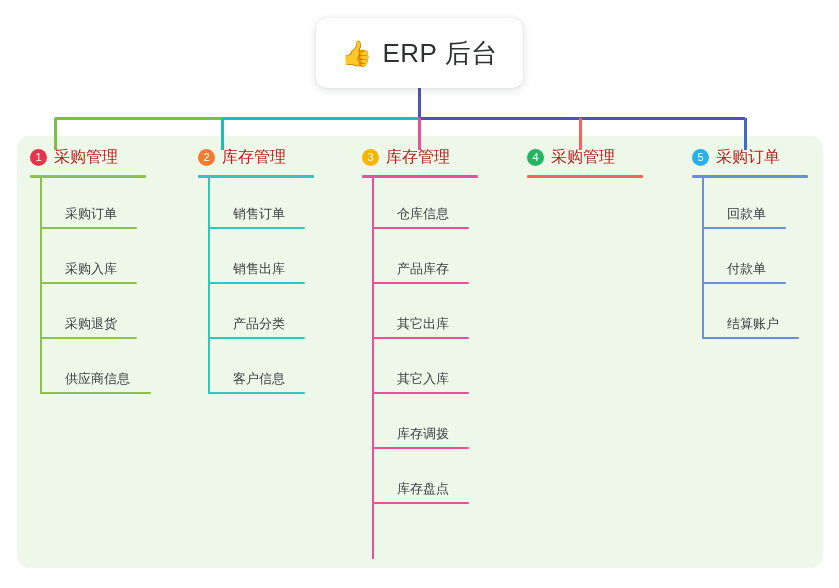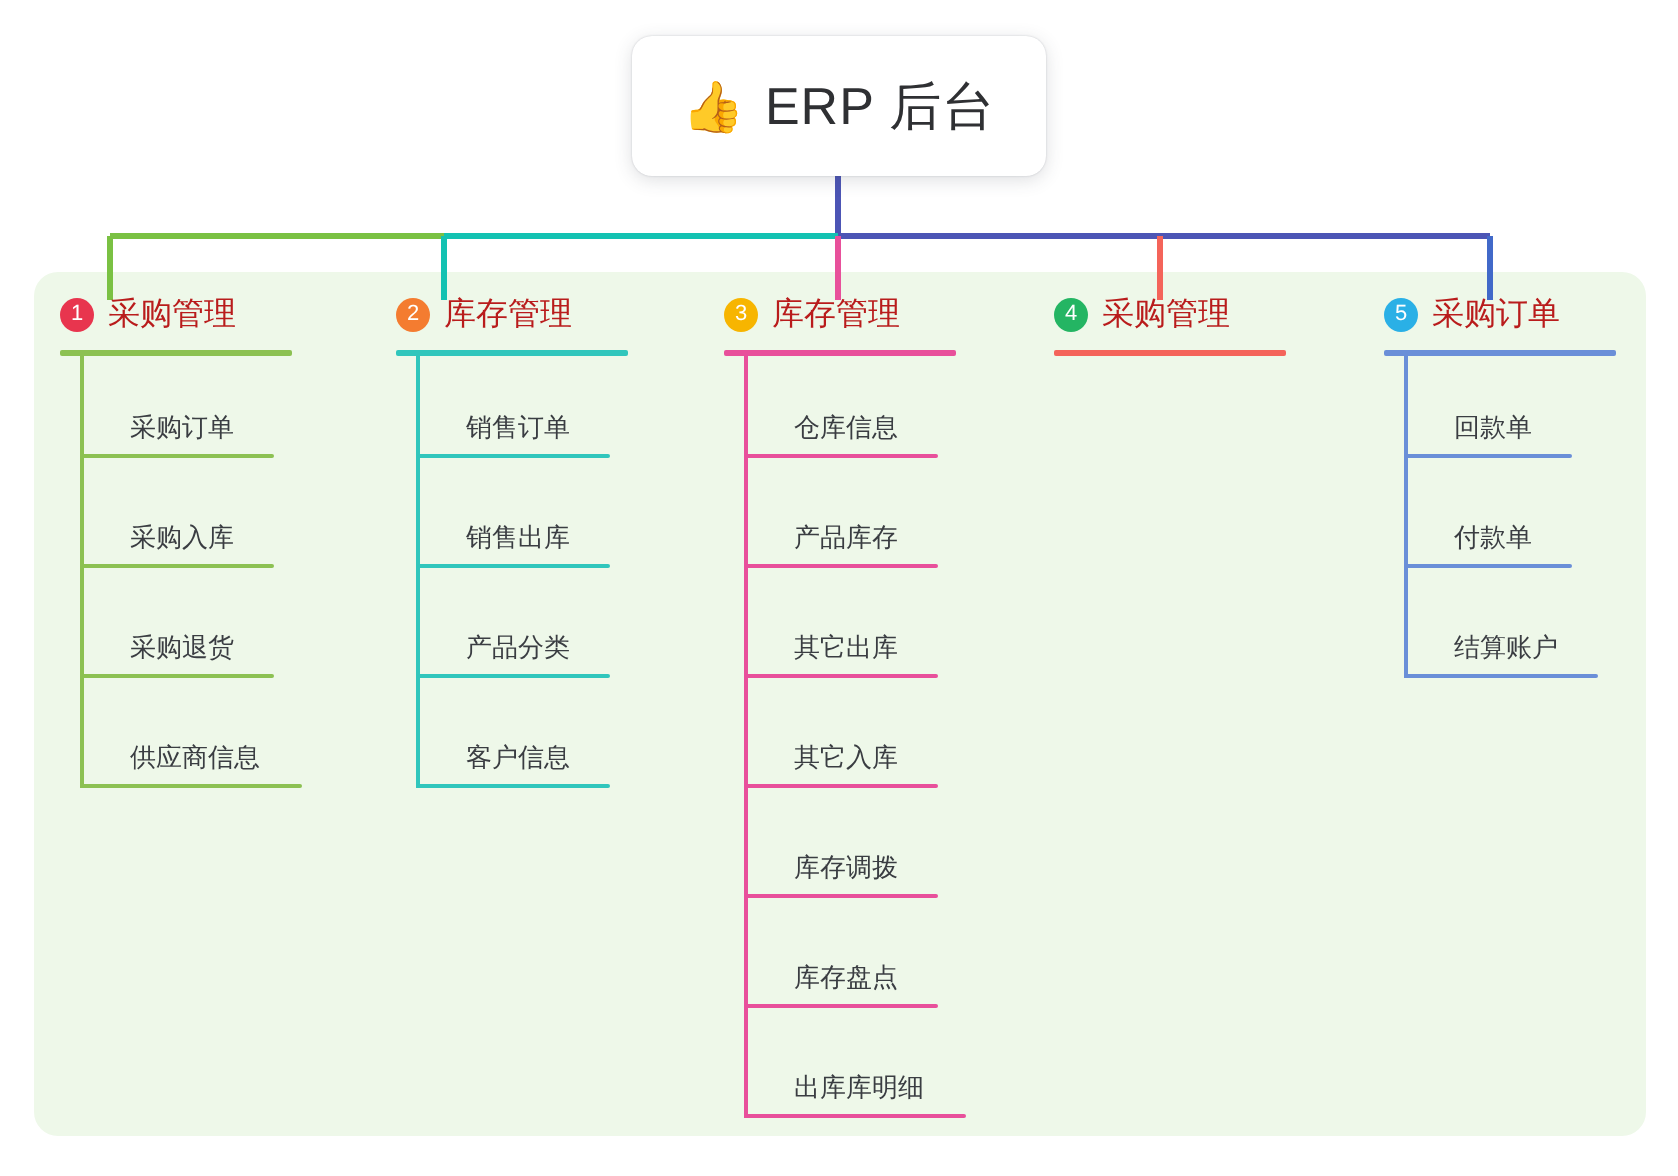--- a/index.html
+++ b/index.html
@@ -234,24 +234,20 @@
             <div class="leaf-rule" style="background: rgb(232, 80, 155); width: 96px;"></div>
           </div>
           <div class="leaf">
             <span class="leaf-text">库存调拨</span>
             <div class="leaf-rule" style="background: rgb(232, 80, 155); width: 96px;"></div>
           </div>
           <div class="leaf">
             <span class="leaf-text">库存盘点</span>
             <div class="leaf-rule" style="background: rgb(232, 80, 155); width: 96px;"></div>
           </div>
-          <div class="leaf">
-            <span class="leaf-text">出库库明细</span>
-            <div class="leaf-rule" style="background: rgb(232, 80, 155); width: 110px;"></div>
-          </div>
         </div>
       </div>
       <div class="column" style="left: 514px;">
         <div class="col-head">
           <span class="badge" style="background: rgb(36, 181, 99);">4</span>
           <span class="col-title">采购管理</span>
         </div>
         <div class="col-rule" style="background: rgb(244, 100, 90);"></div>
       </div>
       <div class="column" style="left: 679px;">

